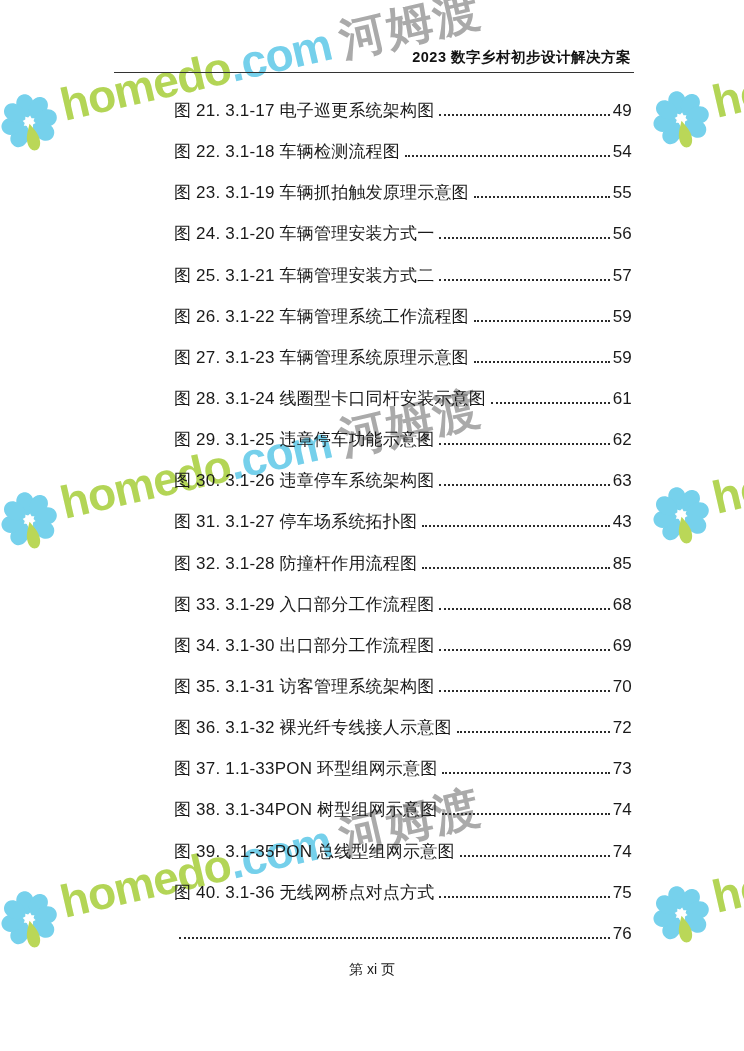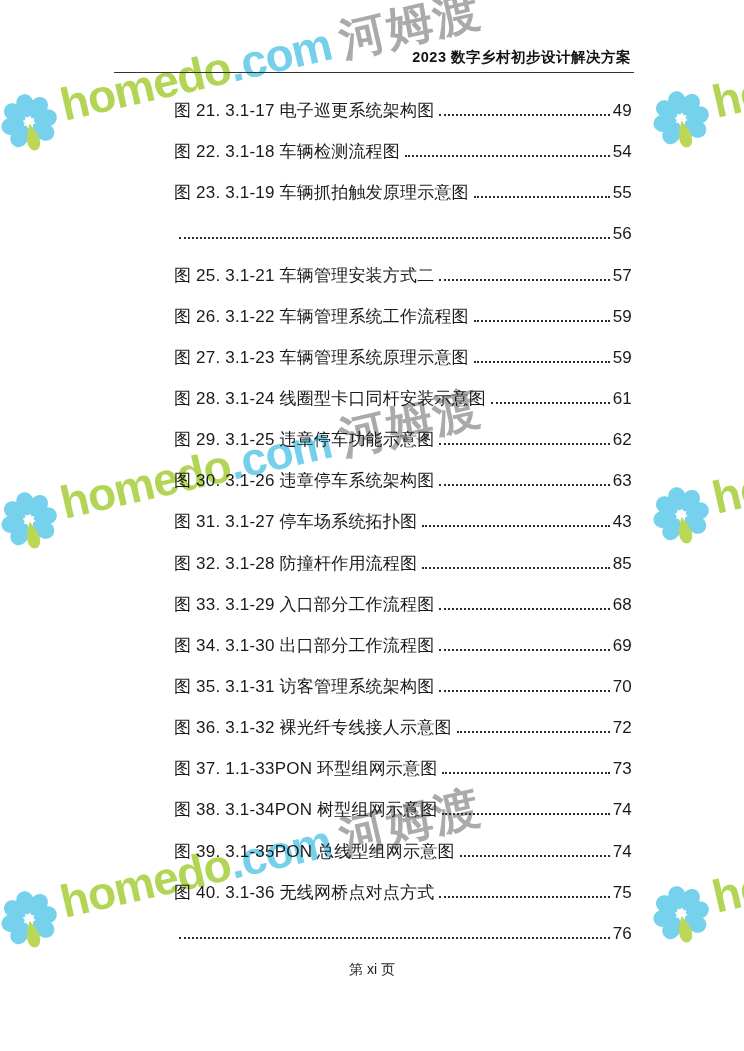--- a/index.html
+++ b/index.html
@@ -178,20 +178,21 @@
         <span class="toc-page">54</span>
       </div>
 
       <div class="toc-row">
         <span class="toc-label">图 23. 3.1-19 车辆抓拍触发原理示意图</span>
         <span class="toc-dots"></span>
         <span class="toc-page">55</span>
       </div>
 
       <div class="toc-row">
+        <span class="toc-label">图 24. 3.1-20 车辆管理安装方式一</span>
         <span class="toc-dots"></span>
         <span class="toc-page">56</span>
       </div>
 
       <div class="toc-row">
         <span class="toc-label">图 25. 3.1-21 车辆管理安装方式二</span>
         <span class="toc-dots"></span>
         <span class="toc-page">57</span>
       </div>
 

